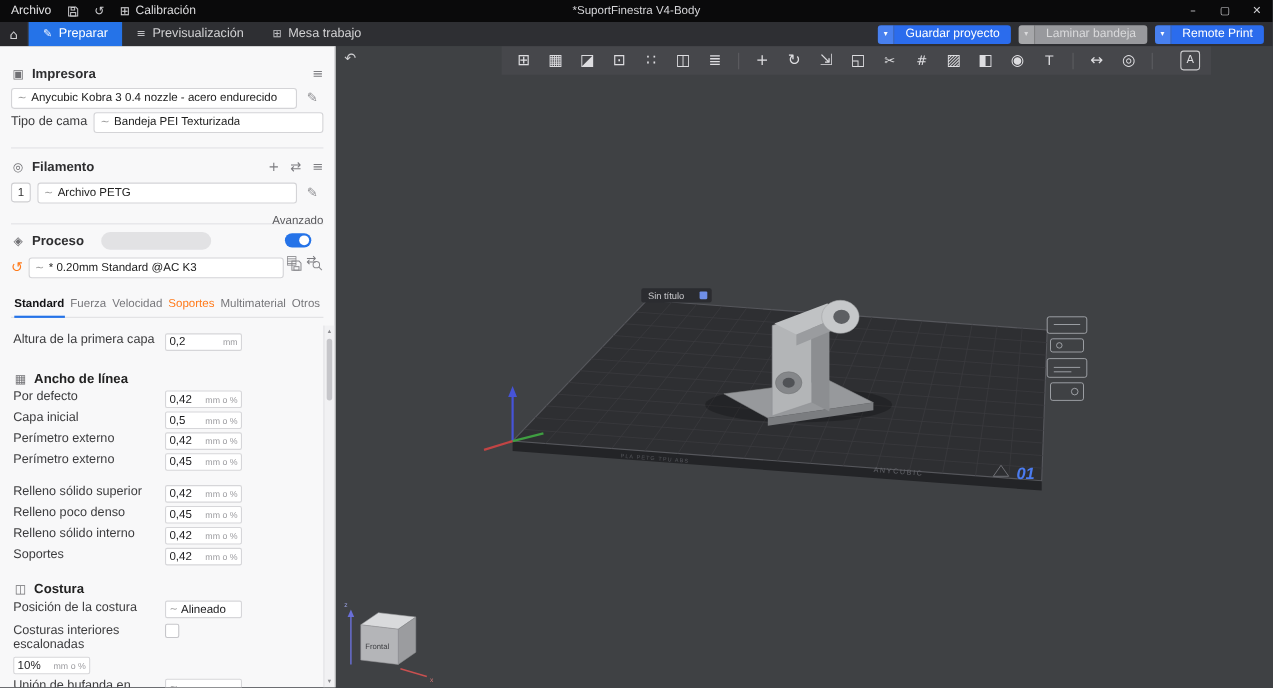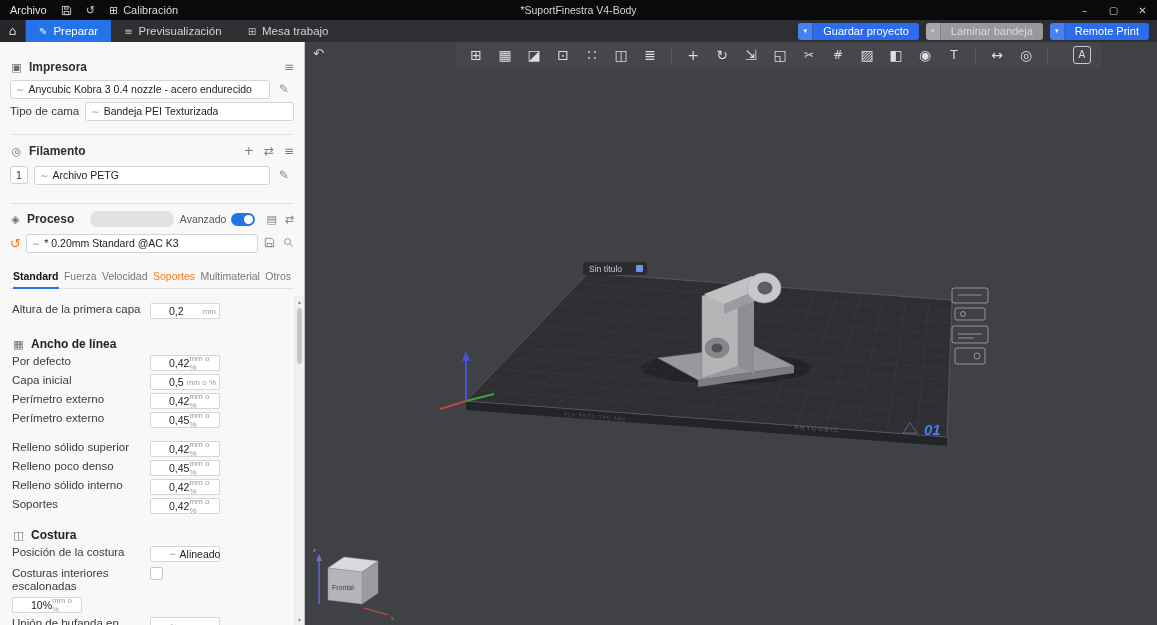--- a/index.html
+++ b/index.html
@@ -52,42 +52,42 @@
   .editbtn { width:20px; display:flex; justify-content:center; color:#8a8a8e; font-size:12px; margin-left:4px; cursor:pointer; }
   .flabel { font-size:11.5px; color:#3a3a3c; margin-right:6px; }
   .idx { width:18px; height:18px; border:1px solid #cfcfd2; background:#fff; border-radius:3px; display:flex;
          align-items:center; justify-content:center; font-size:10.5px; margin-right:6px; }
   .divider { height:1px; background:#e2e2e5; margin-top:14px; }
   .divider.m19 { margin-top:19px; }
 
   .scope { display:flex; margin-left:10px; background:#e2e2e4; border-radius:9px; height:16px; font-size:10px; overflow:hidden; }
   .scope span { display:flex; align-items:center; padding:0 9px; color:#8f8f92; font-weight:400;margin-top:40px; }
   .scope .on { background:#2573e8; color:#fff; border-radius:9px; }
-  .adv { margin-left:auto; display:flex; align-items:center; gap:5px; font-size:10.5px; color:#5a5a5e; font-weight:400; }
+  .adv { margin-left:auto; display:flex; align-items:center; gap:5px; font-size:10.5px; color:#5a5a5e; font-weight:400;flex-direction:column; }
   .toggle { width:24px; height:13px; border-radius:7px; background:#2573e8; position:relative; cursor:pointer; }
   .toggle::after { content:""; position:absolute; right:2px; top:2px; width:9px; height:9px; border-radius:50%; background:#fff; }
   .reset { color:#ff7a1a; font-size:13px; margin-right:5px; cursor:pointer; }
   .preseticons { display:flex; gap:8px; margin-left:6px; align-items:center; }
 
   .ptabs { display:flex; justify-content:space-between; margin-top:18px; padding:0 3px; border-bottom:1px solid #e0e0e3;
            font-size:10.5px; color:#77777b; }
   .ptab { padding-bottom:5px; cursor:pointer; white-space:nowrap; }
   .ptab.active { color:#141416; font-weight:bold; border-bottom:2px solid #2573e8; margin-bottom:-1px; }
   .ptab.orange { color:#ff7a1a; }
 
   .params { padding:14px 12px 0 12px; }
   .prow { display:flex; align-items:flex-start; height:17px; margin-bottom:2px; }
   .prow::after { content:""; width:72px; flex:0 0 auto; }
   .prow.gap { margin-top:12px; }
   .prow.tall { height:26px; margin-top:4px; }
   .prow.mt4 { margin-top:4px; }
   .prow.mt3 { margin-top:3px; }
   .plabel { flex:1; font-size:11.5px; color:#3c3c3e; line-height:1.1; padding-right:4px; }
   .pinput { width:70px; height:16px; flex:0 0 auto; background:#fff; border:1px solid #d6d6d9; border-radius:2px;
-            display:flex; align-items:center; padding:0 3px 0 18px; font-size:10.5px; color:#1c1c1e; position:relative; cursor:text; }
+            display:flex; align-items:center; padding:0 3px 0 3px; font-size:10.5px; color:#1c1c1e; position:relative; cursor:text; }
   .punit { margin-left:auto; font-size:8px; color:#9b9b9f; }
   .pinput .pre { color:#999; font-size:9px; margin-right:3px; }
   .pslot { width:70px; flex:0 0 auto; display:flex; }
   .cbox { width:13px; height:13px; border:1px solid #c6c6ca; background:#fff; border-radius:2px; cursor:pointer; }
   .psec { display:flex; align-items:center; gap:6px; margin:17px 0 4px 0; height:14px; font-size:12px; font-weight:bold; color:#222; }
   .psec.costura { margin-top:13px; }
   .psec .sico { font-weight:400; }
 
   .vscroll { position:absolute; top:254px; right:0; bottom:0; width:10px; background:#f1f1f3; border-left:1px solid #e3e3e5; }
   .vscroll .arr { position:absolute; left:0; width:9px; text-align:center; font-size:6px; color:#8a8a8e; }

